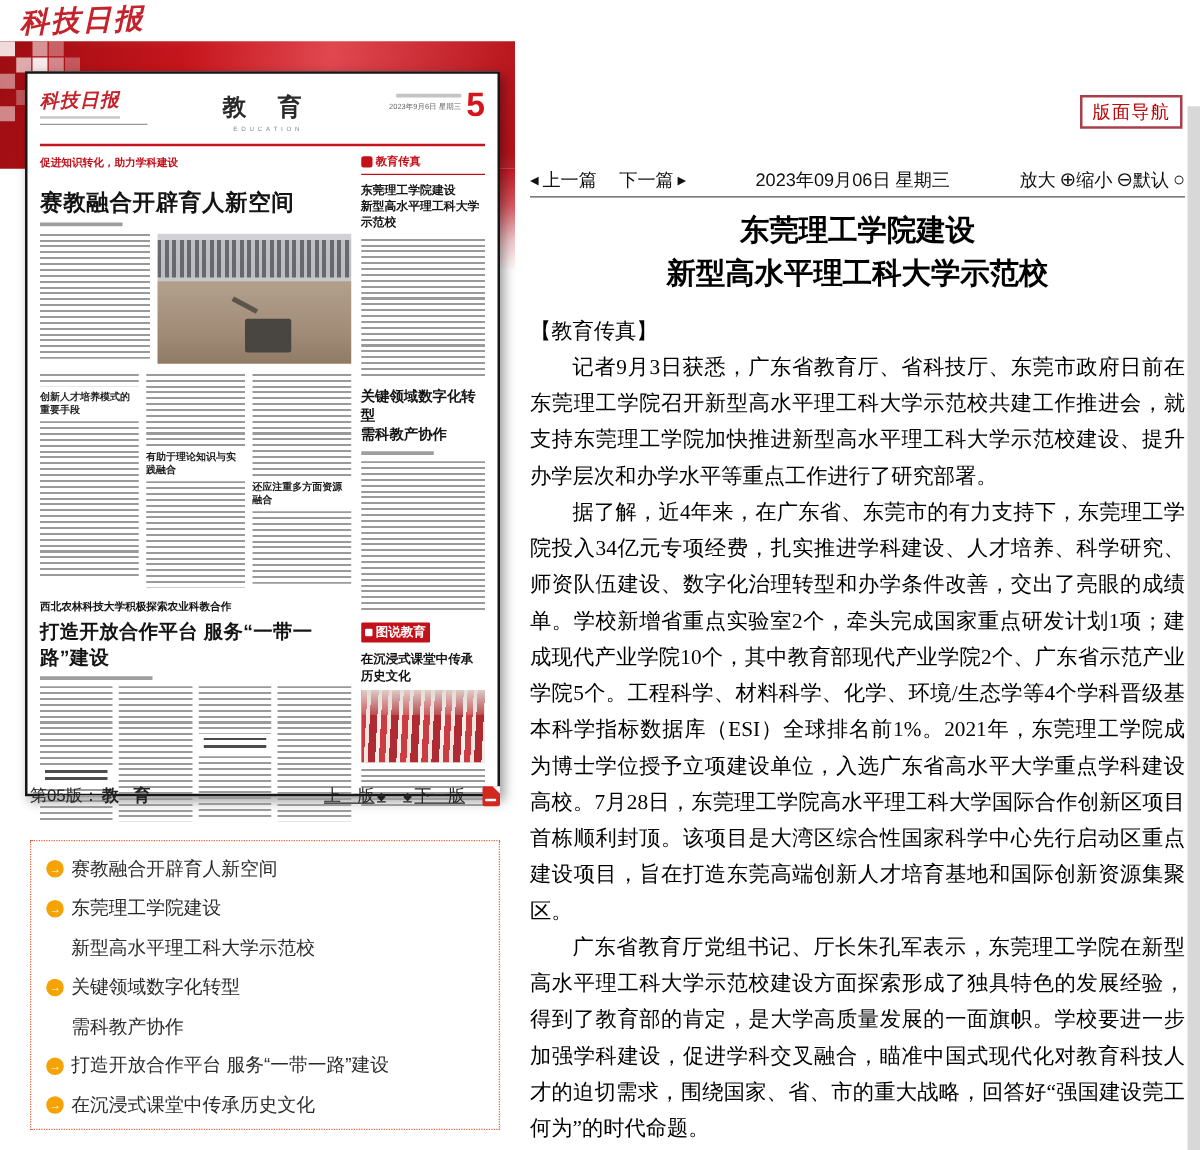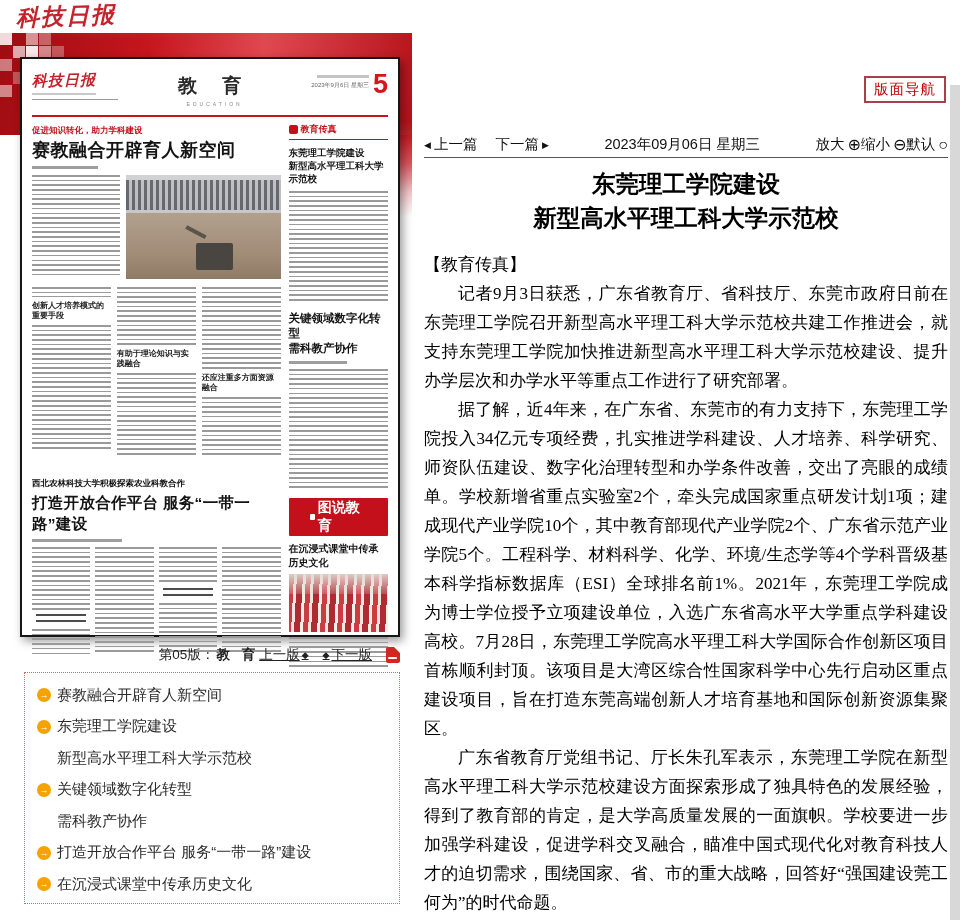--- a/index.html
+++ b/index.html
@@ -32,60 +32,60 @@
   .np-sec-e{font-size:5px;letter-spacing:3px;color:#888;margin-top:2px;}
   .np-meta{display:flex;gap:4px;align-items:flex-start;}
   .np-meta-col{display:flex;flex-direction:column;align-items:flex-end;margin-top:4px;}
   .np-meta-line{height:3px;width:52px;background:#c4c4c4;margin-bottom:3px;}
   .np-date{font-size:6px;color:#666;white-space:nowrap;}
   .np-num{font-size:27px;line-height:27px;font-weight:800;color:#d5151d;}
   .np-rule{border-top:2px solid #c5151d;margin-top:2px;}
   .np-main{display:flex;gap:8px;margin-top:6px;}
   .np-left{width:250px;}
   .np-right{width:100px;}
-  .np-kicker{color:#c3101a;font-size:8.5px;font-weight:600;margin:2px 0 3px;}
+  .np-kicker{color:#c3101a;font-size:8.5px;font-weight:600;margin:2px 0 15px;}
   .np-h1{font-size:18px;font-weight:800;color:#141414;line-height:20px;letter-spacing:.5px;}
   .byline{height:3px;background:#9e9e9e;margin:6px 0;}
   .fk{background:repeating-linear-gradient(180deg,#9a9a9a 0 1.6px,transparent 1.6px 4.7px);}
   .fkb{height:12px;background:repeating-linear-gradient(180deg,#4c4c4c 0 2.2px,transparent 2.2px 6px);margin:3px 4px;}
   .np-row{display:flex;gap:6px;}
   .np-colA{width:88px;}
   .np-photo{flex:1;height:104px;position:relative;overflow:hidden;
     background:linear-gradient(180deg,#d3d3d5 0%,#c8c8ca 36%,#b2a08d 37%,#a08b76 78%,#8f7a66 100%);}
   .np-photo::before{content:"";position:absolute;left:0;right:0;top:5%;height:29%;
     background:repeating-linear-gradient(90deg,rgba(35,38,48,.6) 0 3px,rgba(145,145,155,.25) 3px 6px);}
   .np-robot{position:absolute;left:45%;bottom:9%;width:24%;height:26%;background:#494540;border-radius:2px;}
   .np-robot::after{content:"";position:absolute;left:-28%;top:-46%;width:58%;height:14%;
     background:#59544c;transform:rotate(28deg);}
   .np-cols{display:flex;gap:6px;margin-top:8px;}
   .np-col{flex:1;}
   .np-sub{font-size:8px;font-weight:800;color:#1c1c1c;line-height:10px;margin:4px 0;}
-  .np-bottom{margin-top:20px;}
+  .np-bottom{margin-top:10px;}
   .np-bkicker{font-size:8.5px;font-weight:700;color:#111;}
   .np-h2{font-size:15.5px;font-weight:800;color:#141414;margin:3px 0 4px;letter-spacing:.3px;}
   .np-bcols{display:flex;gap:5px;}
   .np-bcol{flex:1;}
   .badge{display:flex;align-items:center;gap:3px;color:#c3101a;font-weight:700;font-size:9px;}
   .badge-icon{width:9px;height:9px;border-radius:2px;background:#c3101a;display:inline-block;}
   .badge-line{border-top:1px solid #c3101a;margin:3px 0 6px;}
   .np-rt{font-size:9.5px;font-weight:800;line-height:13px;color:#161616;}
   .np-h3{font-size:11.5px;font-weight:800;line-height:15px;margin-top:8px;color:#141414;}
   .badge2{display:inline-flex;align-items:center;gap:3px;background:#c3101a;color:#fff;
-          font-size:14px;font-weight:700;padding:1px 21px;border-radius:1px;margin-top:9px;}
+          font-size:10px;font-weight:700;padding:1px 3px;border-radius:1px;margin-top:9px;}
   .badge2-icon{width:6px;height:6px;background:#fff;display:inline-block;border-radius:1px;}
   .np-h4{font-size:10px;font-weight:800;margin-top:6px;color:#141414;}
   .np-photo2{height:58px;margin-top:4px;position:relative;overflow:hidden;background:#d8cfc8;}
   .np-photo2::before{content:"";position:absolute;inset:0;
     background:repeating-linear-gradient(93deg,rgba(201,44,52,.9) 0 5px,rgba(238,231,226,.95) 5px 8px,
                rgba(172,24,34,.9) 8px 14px,rgba(244,240,236,.95) 14px 17px);}
   .np-photo2::after{content:"";position:absolute;left:0;right:0;top:0;height:34%;
     background:linear-gradient(180deg,rgba(226,220,214,.9),rgba(226,220,214,.2));}
   
-  .pagenav{position:absolute;left:24px;top:646px;width:376px;display:flex;
-           justify-content:flex-end;align-items:center;font-size:13.5px;color:#222;}
+  .pagenav{position:absolute;left:24px;top:628px;width:376px;display:flex;
+           justify-content:space-between;align-items:center;font-size:13.5px;color:#222;}
   .page-name{font-weight:800;letter-spacing:4px;margin-left:2px;}
   .pn-right{display:flex;align-items:center;gap:14px;}
   .pn-link{cursor:pointer;display:flex;align-items:center;gap:2px;text-decoration:underline;}
   .diam{font-size:9px;}
   .pdf-icon{width:14px;height:16px;background:#d3271d;border-radius:2px;position:relative;cursor:pointer;}
   .pdf-icon::before{content:"";position:absolute;right:0;top:0;border-style:solid;
     border-width:0 6px 6px 0;border-color:transparent #fff transparent transparent;}
   .pdf-icon::after{content:"";position:absolute;left:2px;bottom:4px;width:9px;height:2px;background:#fff;border-radius:1px;}
   
   .links-box{position:absolute;left:24px;top:672px;width:376px;height:232px;box-sizing:border-box;

